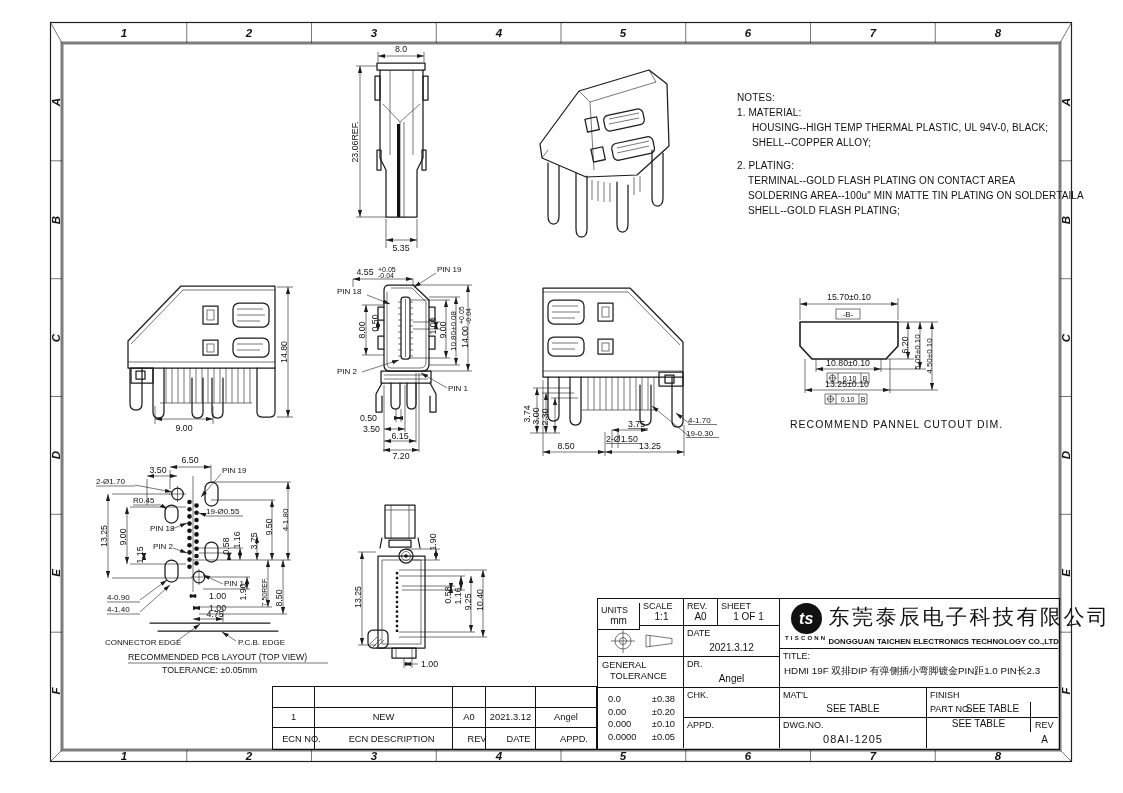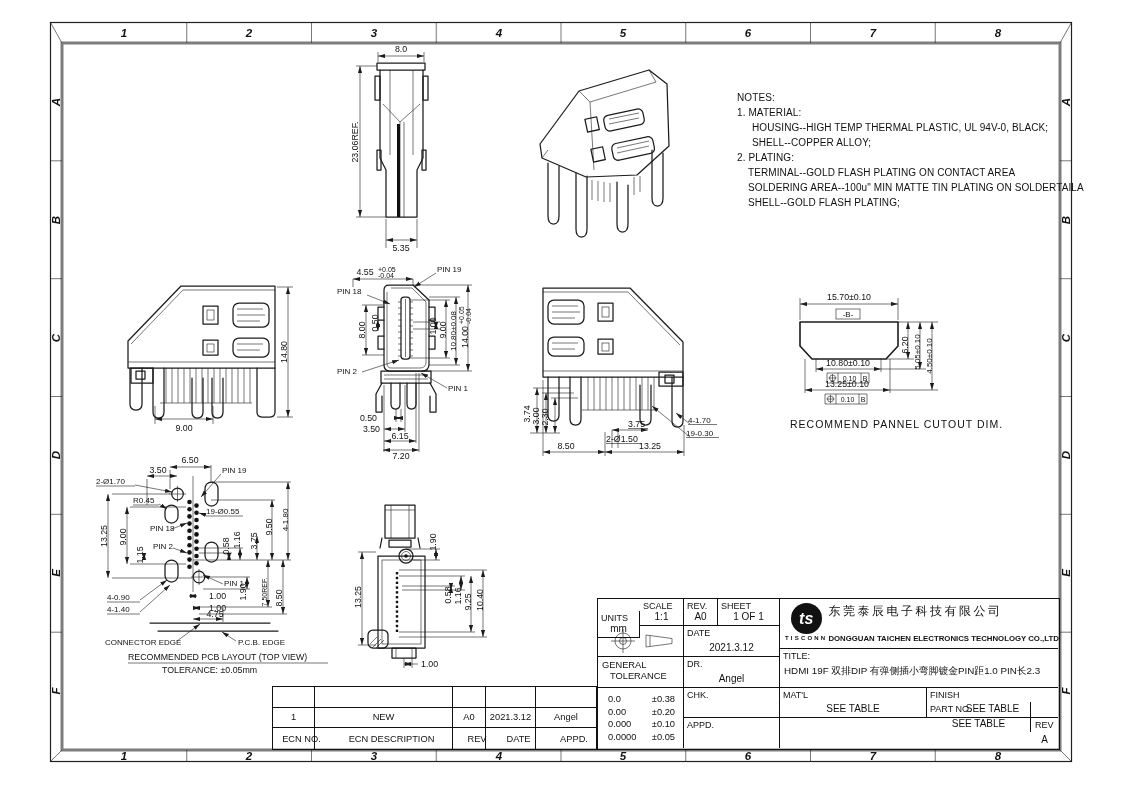--- a/index.html
+++ b/index.html
@@ -15,38 +15,38 @@
   .d{fill:none;stroke:#1c1c1c;stroke-width:0.6;marker-start:url(#arr);marker-end:url(#arr);}
   .ld{fill:none;stroke:#1c1c1c;stroke-width:0.6;marker-end:url(#arr);}
   .dt{font-size:8.8px;}
   .dt8{font-size:8px;}
   .dt7{font-size:7px;}
   .cap{font-size:10.5px;letter-spacing:1px;}
   .zl{font-size:11.5px;font-style:italic;font-weight:bold;}
   
   .notes{position:absolute;left:737px;top:90px;width:336px;font-size:10px;line-height:15px;
          letter-spacing:0.1px;white-space:nowrap;}
-  .ind1{padding-left:11px}.ind2{padding-left:15px}.gap{}
+  .ind1{padding-left:11px}.ind2{padding-left:15px}.gap{margin-top:8px}
   
   .tb{position:absolute;left:597px;top:598px;width:463px;height:152px;border:1.6px solid #111;
       box-sizing:border-box;font-size:9px;}
   .tb .c{position:absolute;box-sizing:border-box;border-color:#111;}
   .br{border-right:1.2px solid #111;}
   .bb{border-bottom:1.2px solid #111;}
   .lab{position:absolute;left:3px;top:2px;font-size:9px;white-space:nowrap;}
   .val{position:absolute;left:0;right:0;bottom:3px;text-align:center;font-size:10px;white-space:nowrap;}
   .tolrow{display:flex;justify-content:space-between;padding:0 8px 0 10px;font-size:9.3px;line-height:12.6px;text-align:center;}
   .toltop{padding-top:5px;}
   .comp{display:flex;align-items:flex-start;gap:1px;padding:4px 2px 0 5px;}
   .logo{display:flex;flex-direction:column;align-items:center;width:46px;}
   .logo-circle{width:31px;height:31px;border-radius:50%;background:#111;color:#fff;display:flex;
                align-items:center;justify-content:center;font-style:italic;font-weight:bold;font-size:16px;}
   .logo-word{font-size:6px;letter-spacing:2.2px;font-weight:bold;margin-top:1px;}
-  .cn{font-size:12px;letter-spacing:2.5px;white-space:nowrap;}
-  .en{font-size:7.8px;font-weight:bold;white-space:nowrap;margin-top:14px;}
+  .cn{font-size:21px;letter-spacing:2.5px;white-space:nowrap;}
+  .en{font-size:7.8px;font-weight:bold;white-space:nowrap;margin-top:6px;}
   .title-val{position:absolute;left:4px;top:16px;font-size:9.8px;white-space:nowrap;}
   
   .rt{position:absolute;left:272px;top:686px;width:325px;height:64px;border:1.4px solid #111;
       box-sizing:border-box;display:grid;grid-template-columns:42px 138px 33px 50px 1fr;
       grid-template-rows:1fr 1fr 1fr;}
   .rt .rc{border-right:1.1px solid #111;border-bottom:1.1px solid #111;display:flex;align-items:center;
           justify-content:center;font-size:9.3px;white-space:nowrap;}
   .rt .rc:nth-child(5n){border-right:none;}
   .rt .rc:nth-child(n+11){border-bottom:none;margin-left:16px;}
 </style>
@@ -461,21 +461,21 @@
   <div>1. MATERIAL:</div>
   <div class="ind2">HOUSING--HIGH TEMP THERMAL PLASTIC, UL 94V-0, BLACK;</div>
   <div class="ind2">SHELL--COPPER ALLOY;</div>
   <div class="gap">2. PLATING:</div>
   <div class="ind1">TERMINAL--GOLD FLASH PLATING ON CONTACT AREA</div>
   <div class="ind1">SOLDERING AREA--100u" MIN MATTE TIN PLATING ON SOLDERTAILA</div>
   <div class="ind1">SHELL--GOLD FLASH PLATING;</div>
 </div>
 
 <div class="tb">
-  <div class="c br bb" style="left:0;top:12px;width:42px;height:27px">
+  <div class="c br bb" style="left:0;top:4px;width:42px;height:27px">
     <div class="lab">UNITS</div>
     <div class="val">mm</div>
   </div>
   <div class="c br bb" style="left:42px;top:0;width:44px;height:27px">
     <div class="lab">SCALE</div>
     <div class="val">1:1</div>
   </div>
   <div class="c br bb" style="left:86px;top:0;width:34px;height:27px">
     <div class="lab">REV.</div>
     <div class="val">A0</div>
@@ -545,20 +545,24 @@
     <div class="title-val">HDMI 19F 双排DIP 有弹侧插小弯脚镀金PIN距1.0 PIN长2.3</div>
   </div>
   <div class="c br bb" style="left:182px;top:89px;width:147px;height:30px">
     <div class="lab">MAT'L</div>
     <div class="val">SEE TABLE</div>
   </div>
   <div class="c bb" style="left:329px;top:89px;width:131px;height:30px">
     <div class="lab">FINISH</div>
     <div class="val">SEE TABLE</div>
   </div>
+  <div class="c br" style="left:182px;top:119px;width:147px;height:30px">
+    <div class="lab">DWG.NO.</div>
+    <div class="val" style="font-size:11px;letter-spacing:1px">08AI-1205</div>
+  </div>
   <div class="c br" style="left:329px;top:103px;width:104px;height:30px">
     <div class="lab">PART NO.</div>
     <div class="val">SEE TABLE</div>
   </div>
   <div class="c" style="left:433px;top:119px;width:27px;height:30px">
     <div class="lab" style="left:4px">REV</div>
     <div class="val">A</div>
   </div>
 </div>
 

